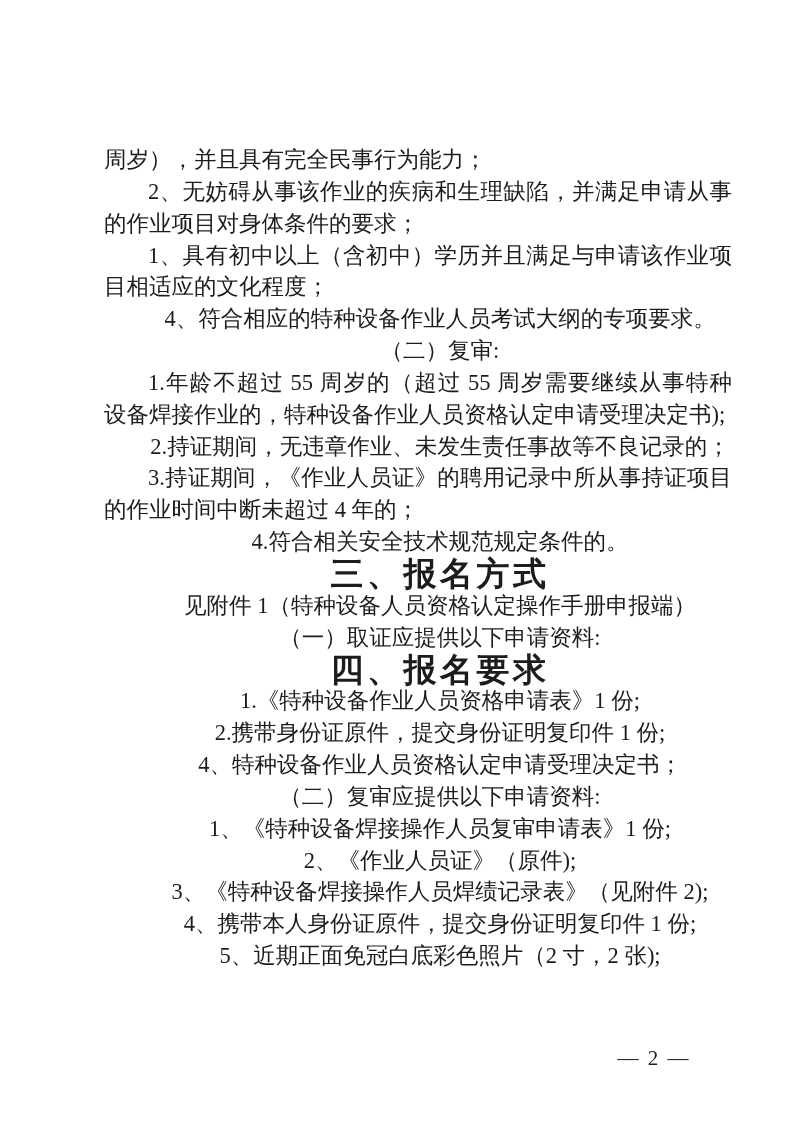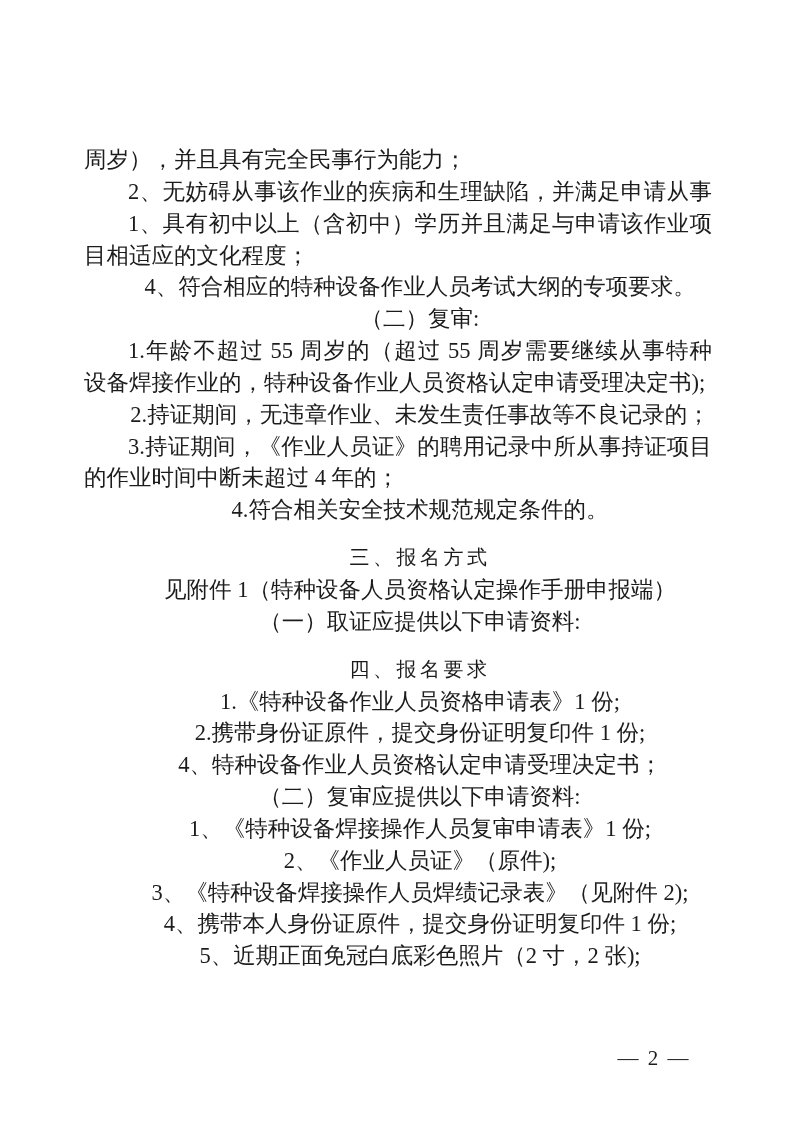--- a/index.html
+++ b/index.html
@@ -10,21 +10,21 @@
   .doc-page {
     position: relative;
     width: 793px;
     height: 1122px;
     background: #ffffff;
     overflow: hidden;
     font-family: "Liberation Serif", serif;
   }
   .text-block {
     position: absolute;
-    left: 84px;
+    left: 104px;
     top: 144px;
     width: 628px;
     font-size: 22.5px;
     line-height: 31.85px;
     color: #1c1c1c;
   }
   .ln {
     margin: 0;
     padding: 0;
     white-space: nowrap;
@@ -33,43 +33,43 @@
     text-indent: 44px;
     text-align: center;
   }
   .fill {
     white-space: normal;
     text-align: justify;
     text-align-last: justify;
   }
   .hd {
     font-family: "Liberation Sans", sans-serif;
-    font-weight: 400;
-    font-size: 20px;
+    font-weight: 700;
+    font-size: 33px;
     letter-spacing: 3.5px;
-    margin-top: 16px;
   }
   .pageno {
     position: absolute;
     top: 1046px;
     left: 598px;
     width: 112px;
     text-align: center;
     font-size: 21px;
     letter-spacing: 2px;
     color: #1c1c1c;
   }
 </style>
 </head>
 <body>
 
 <div class="doc-page">
   <main class="text-block">
     <p class="ln">周岁），并且具有完全民事行为能力；</p>
     <p class="ln ind fill">2、无妨碍从事该作业的疾病和生理缺陷，并满足申请从事</p>
+    <p class="ln">的作业项目对身体条件的要求；</p>
     <p class="ln ind fill">1、具有初中以上（含初中）学历并且满足与申请该作业项</p>
     <p class="ln">目相适应的文化程度；</p>
     <p class="ln ind">4、符合相应的特种设备作业人员考试大纲的专项要求。</p>
     <p class="ln ind">（二）复审:</p>
     <p class="ln ind fill">1.年龄不超过 55 周岁的（超过 55 周岁需要继续从事特种</p>
     <p class="ln">设备焊接作业的，特种设备作业人员资格认定申请受理决定书);</p>
     <p class="ln ind">2.持证期间，无违章作业、未发生责任事故等不良记录的；</p>
     <p class="ln ind fill">3.持证期间，《作业人员证》的聘用记录中所从事持证项目</p>
     <p class="ln">的作业时间中断未超过 4 年的；</p>
     <p class="ln ind">4.符合相关安全技术规范规定条件的。</p>

